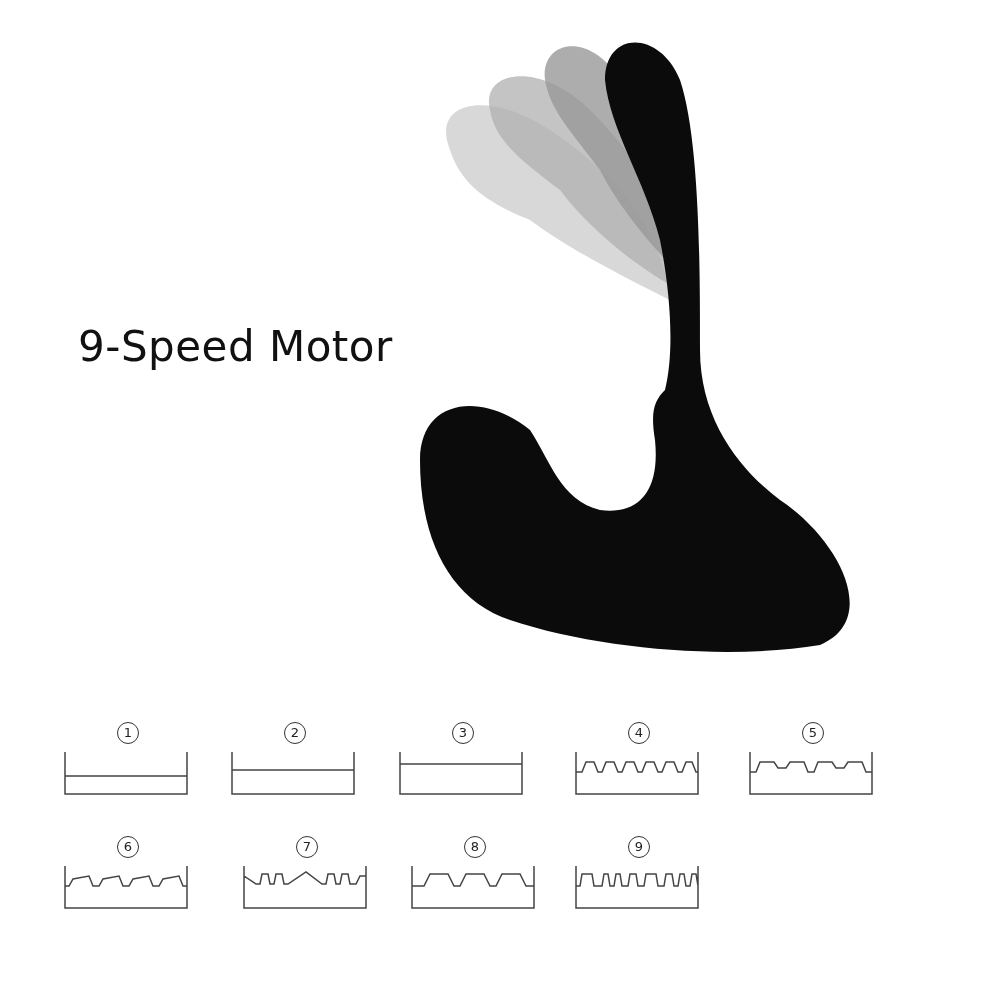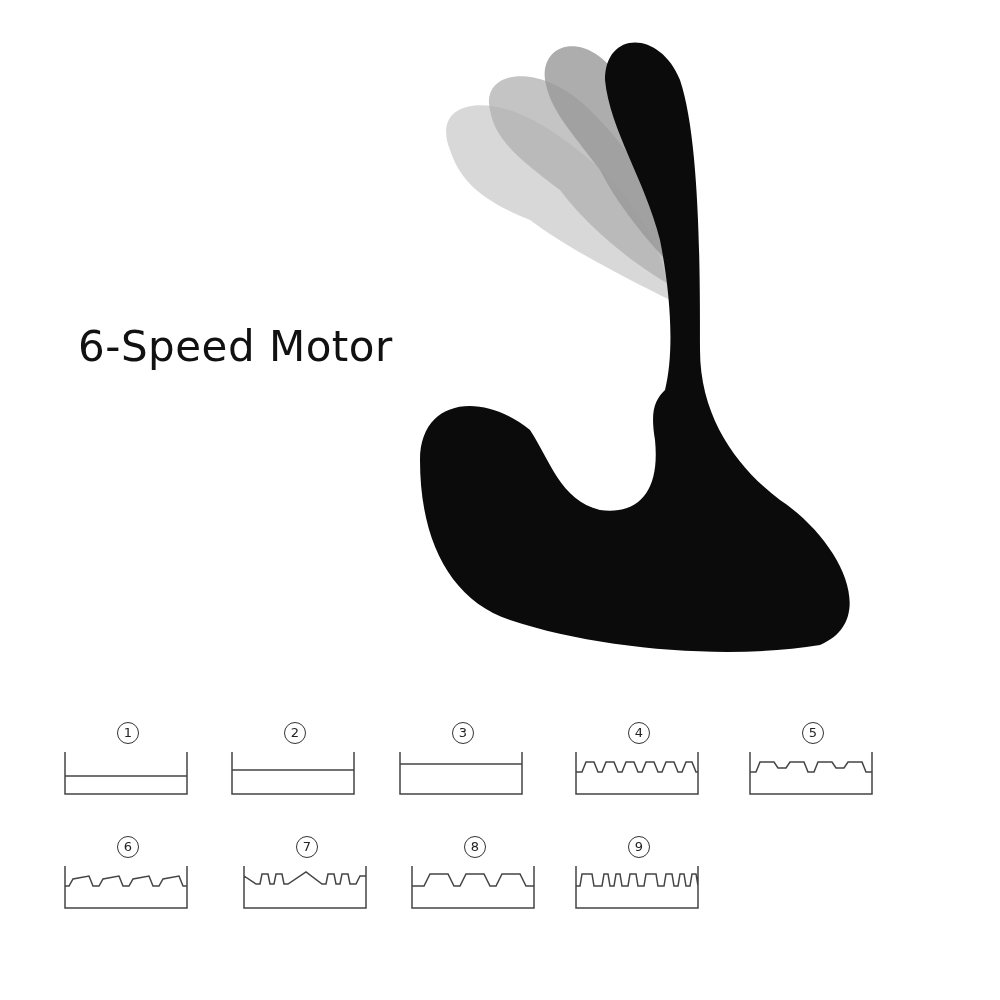--- a/index.html
+++ b/index.html
@@ -7,21 +7,21 @@
     .title { position: absolute; left: 78px; top: 322px; font-size: 42px; color: #111; font-family: "DejaVu Sans", sans-serif; letter-spacing: 0.5px; }
     .product { position: absolute; left: 400px; top: 20px; width: 500px; height: 640px; }
     .pattern { position: absolute; width: 130px; height: 90px; }
     .pattern .num { position: absolute; left: 0; right: 0; top: 0; text-align: center; }
     .pattern .num span { display: inline-block; width: 20px; height: 20px; line-height: 20px; border: 1px solid #333; border-radius: 50%; font-size: 13px; color: #222; }
     .pattern svg { position: absolute; left: 0; top: 28px; }
   </style>
 </head>
 <body>
 
-<div class="title">6-Speed Motor</div>
+<div class="title">9-Speed Motor</div>
 
 <svg class="product" viewBox="0 0 500 640">
 
   <path d="M50 130 C 30 80, 90 70, 150 110 C 210 150, 260 200, 270 280 C 230 260, 170 230, 130 200 C 80 180, 60 160, 50 130 Z" fill="#c8c8c8" opacity="0.7"></path>
   <path d="M90 90 C 80 50, 140 40, 190 90 C 240 140, 270 190, 280 270 C 240 250, 190 210, 160 170 C 120 140, 95 120, 90 90 Z" fill="#b0b0b0" opacity="0.75"></path>
   <path d="M145 60 C 140 20, 190 10, 220 60 C 250 110, 275 180, 285 260 C 255 230, 220 190, 200 150 C 170 110, 150 90, 145 60 Z" fill="#999" opacity="0.8"></path>
 
   <path d="M205 60 C 205 10, 260 10, 280 60 C 300 120, 300 250, 300 330 C 300 400, 340 450, 380 480 C 440 520, 480 600, 420 625 C 330 640, 200 630, 110 600 C 50 580, 20 520, 20 440 C 20 380, 80 370, 130 410 C 150 440, 160 480, 200 490 C 240 495, 260 470, 255 420 C 250 390, 255 380, 265 370 C 275 330, 270 270, 260 220 C 245 160, 210 110, 205 60 Z" fill="#0b0b0b"></path>
 </svg>
 

